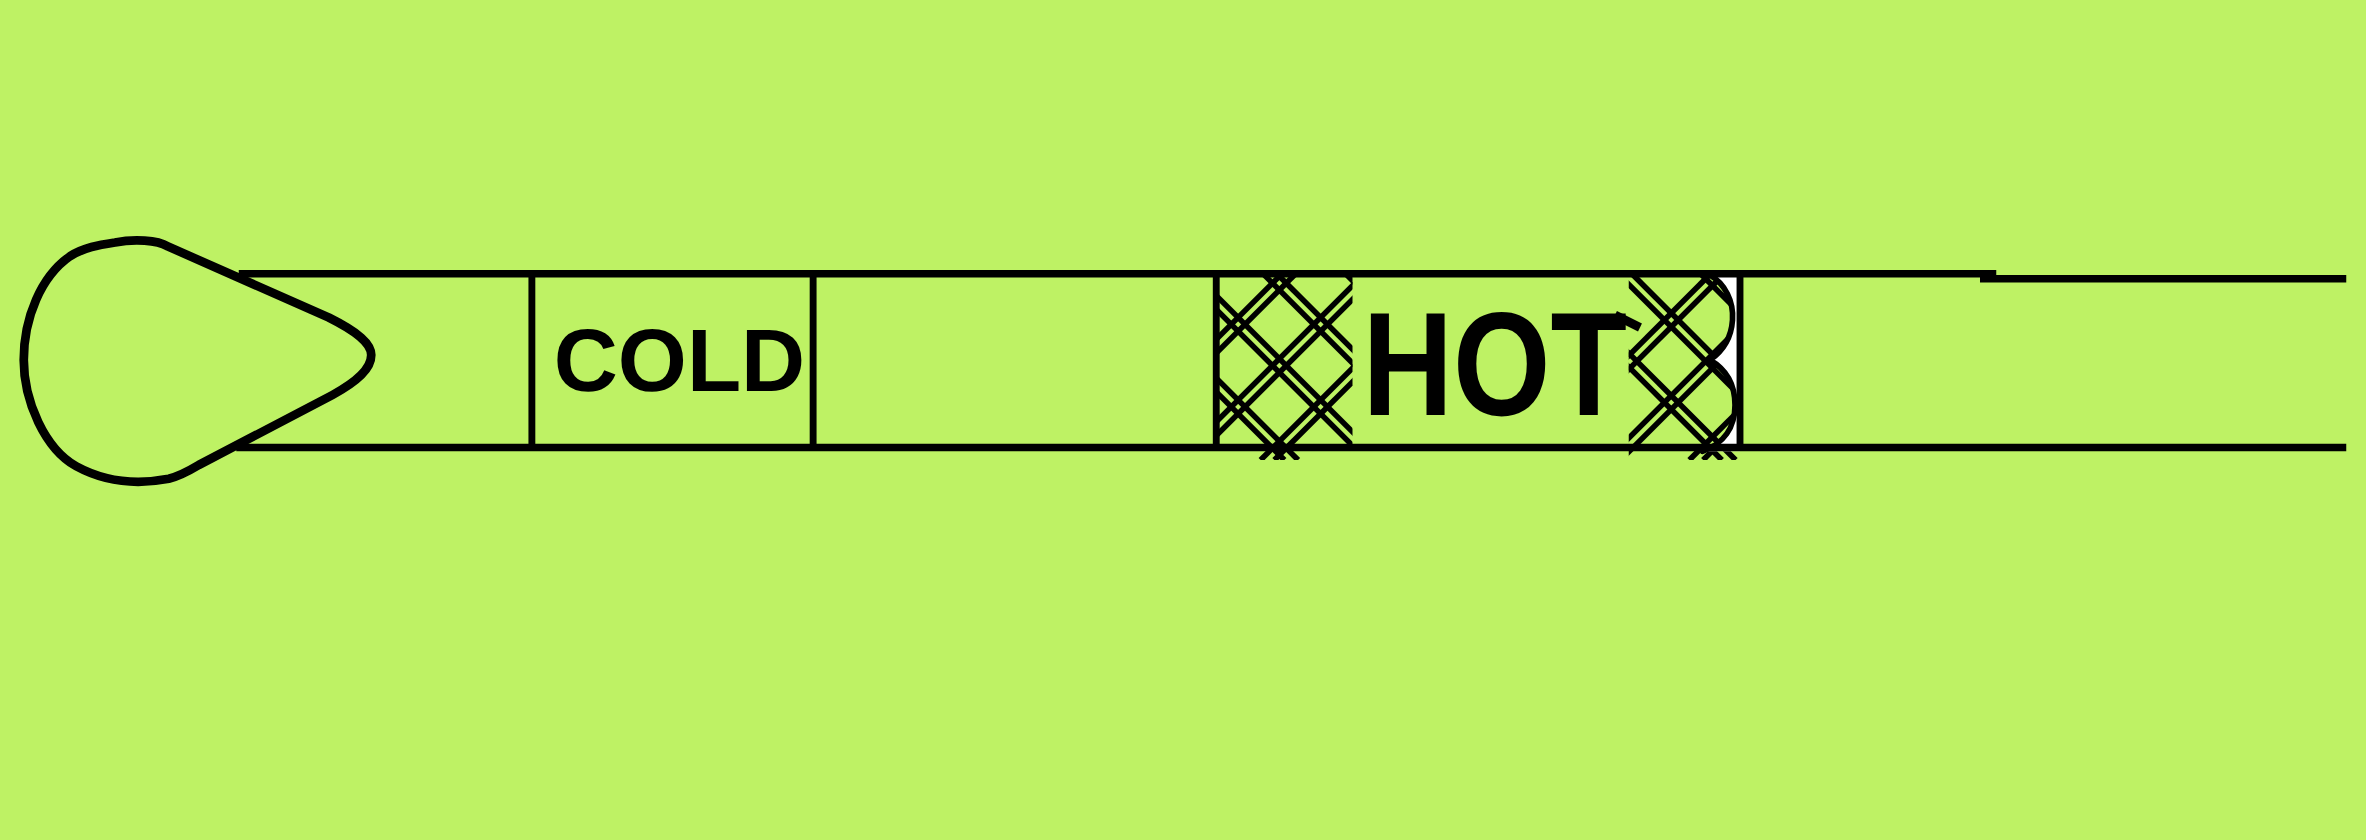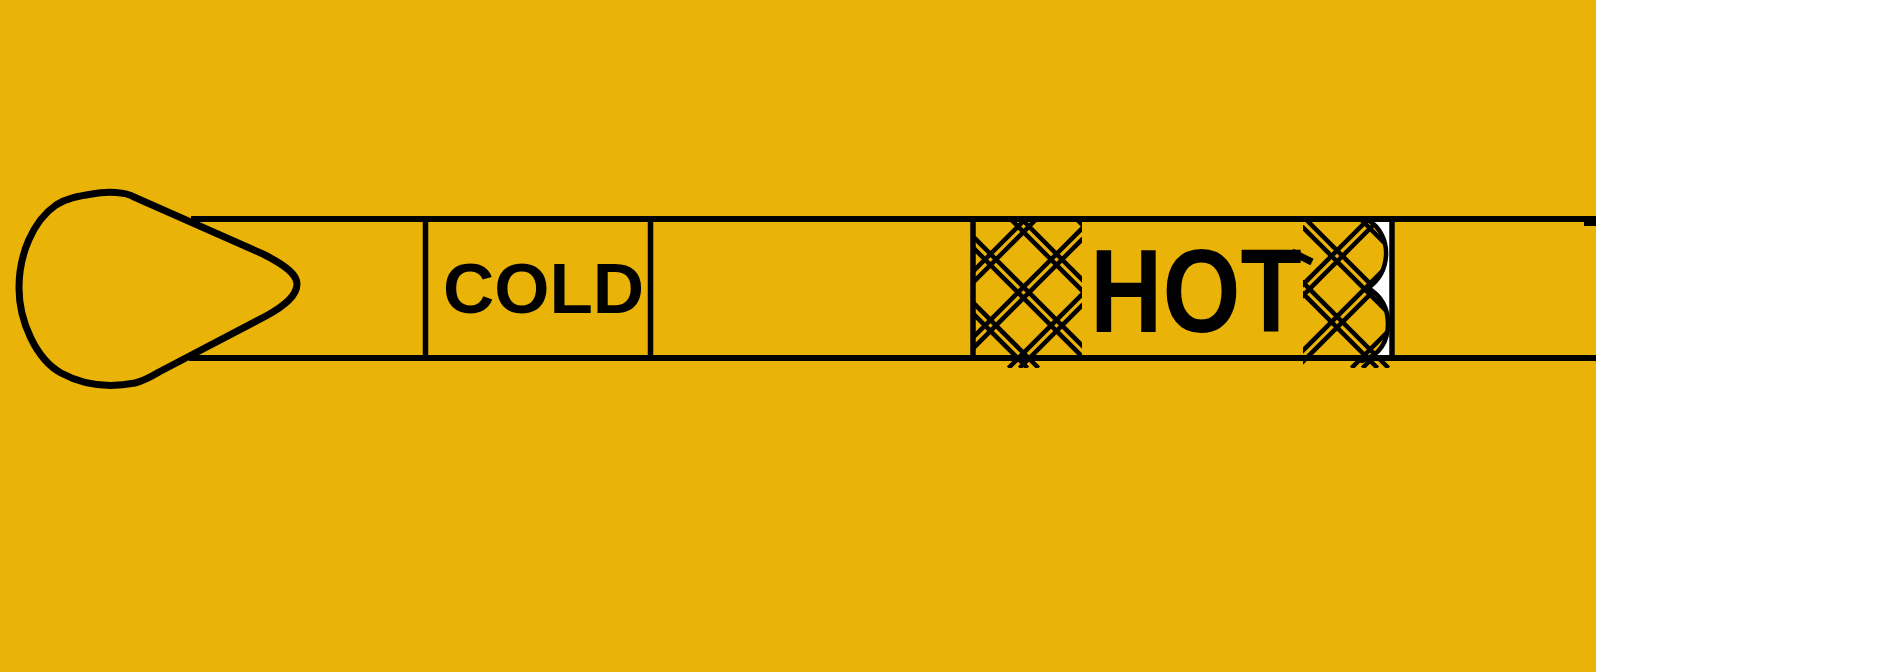--- a/index.html
+++ b/index.html
@@ -1,20 +1,20 @@
 <!DOCTYPE html>
 <html><head>
 <meta charset="utf-8">
 <style>
   html, body { margin: 0; padding: 0; background: #ffffff; }
   .canvas {
     position: relative;
-    width: 1596px;
+    width: 1893px;
     height: 672px;
-    background: #eab308;
+    background: #bef264;
     overflow: hidden;
   }
   svg { display: block; }
   .ink-stroke { stroke: #000000; fill: none; }
   .main-line { stroke-width: 6; }
   .divider    { stroke-width: 5.5; }
   .handle     { stroke-width: 7; stroke-linejoin: round; stroke-linecap: round; }
   .hatch      { stroke-width: 4.5; stroke-linecap: butt; }
   .bracket    { stroke-width: 4.5; stroke-linecap: round; }
   .bracket-fill { fill: #ffffff; stroke: none; }

